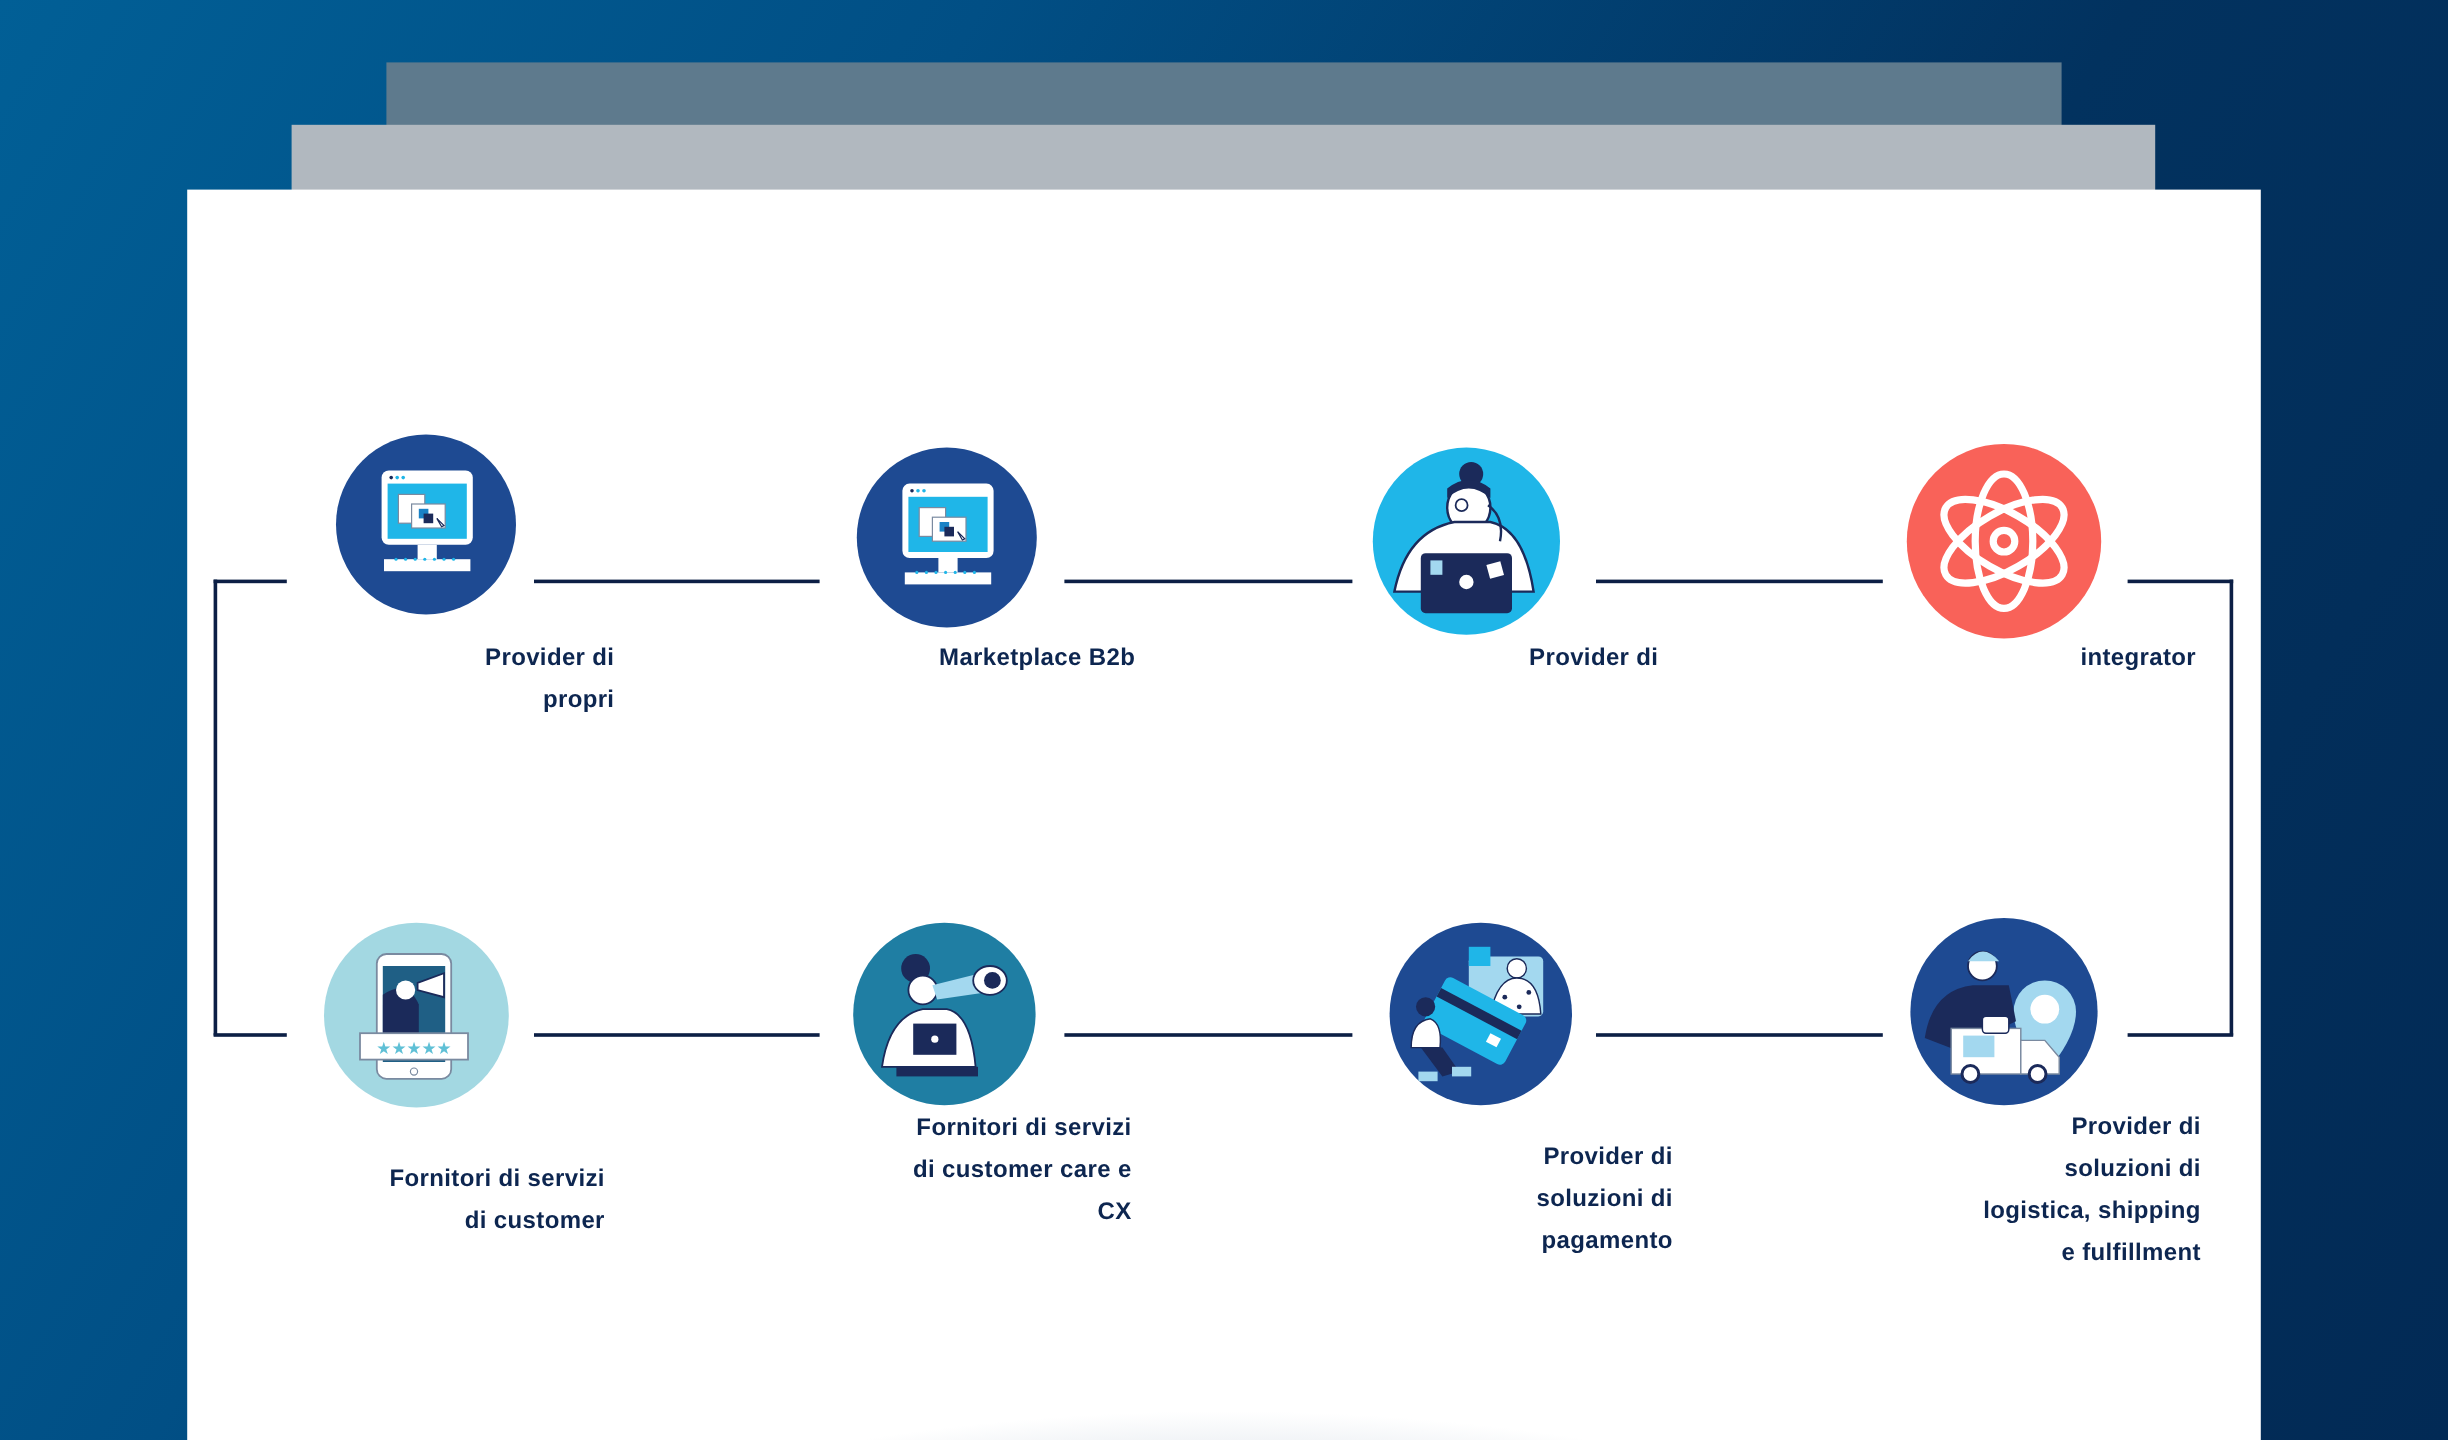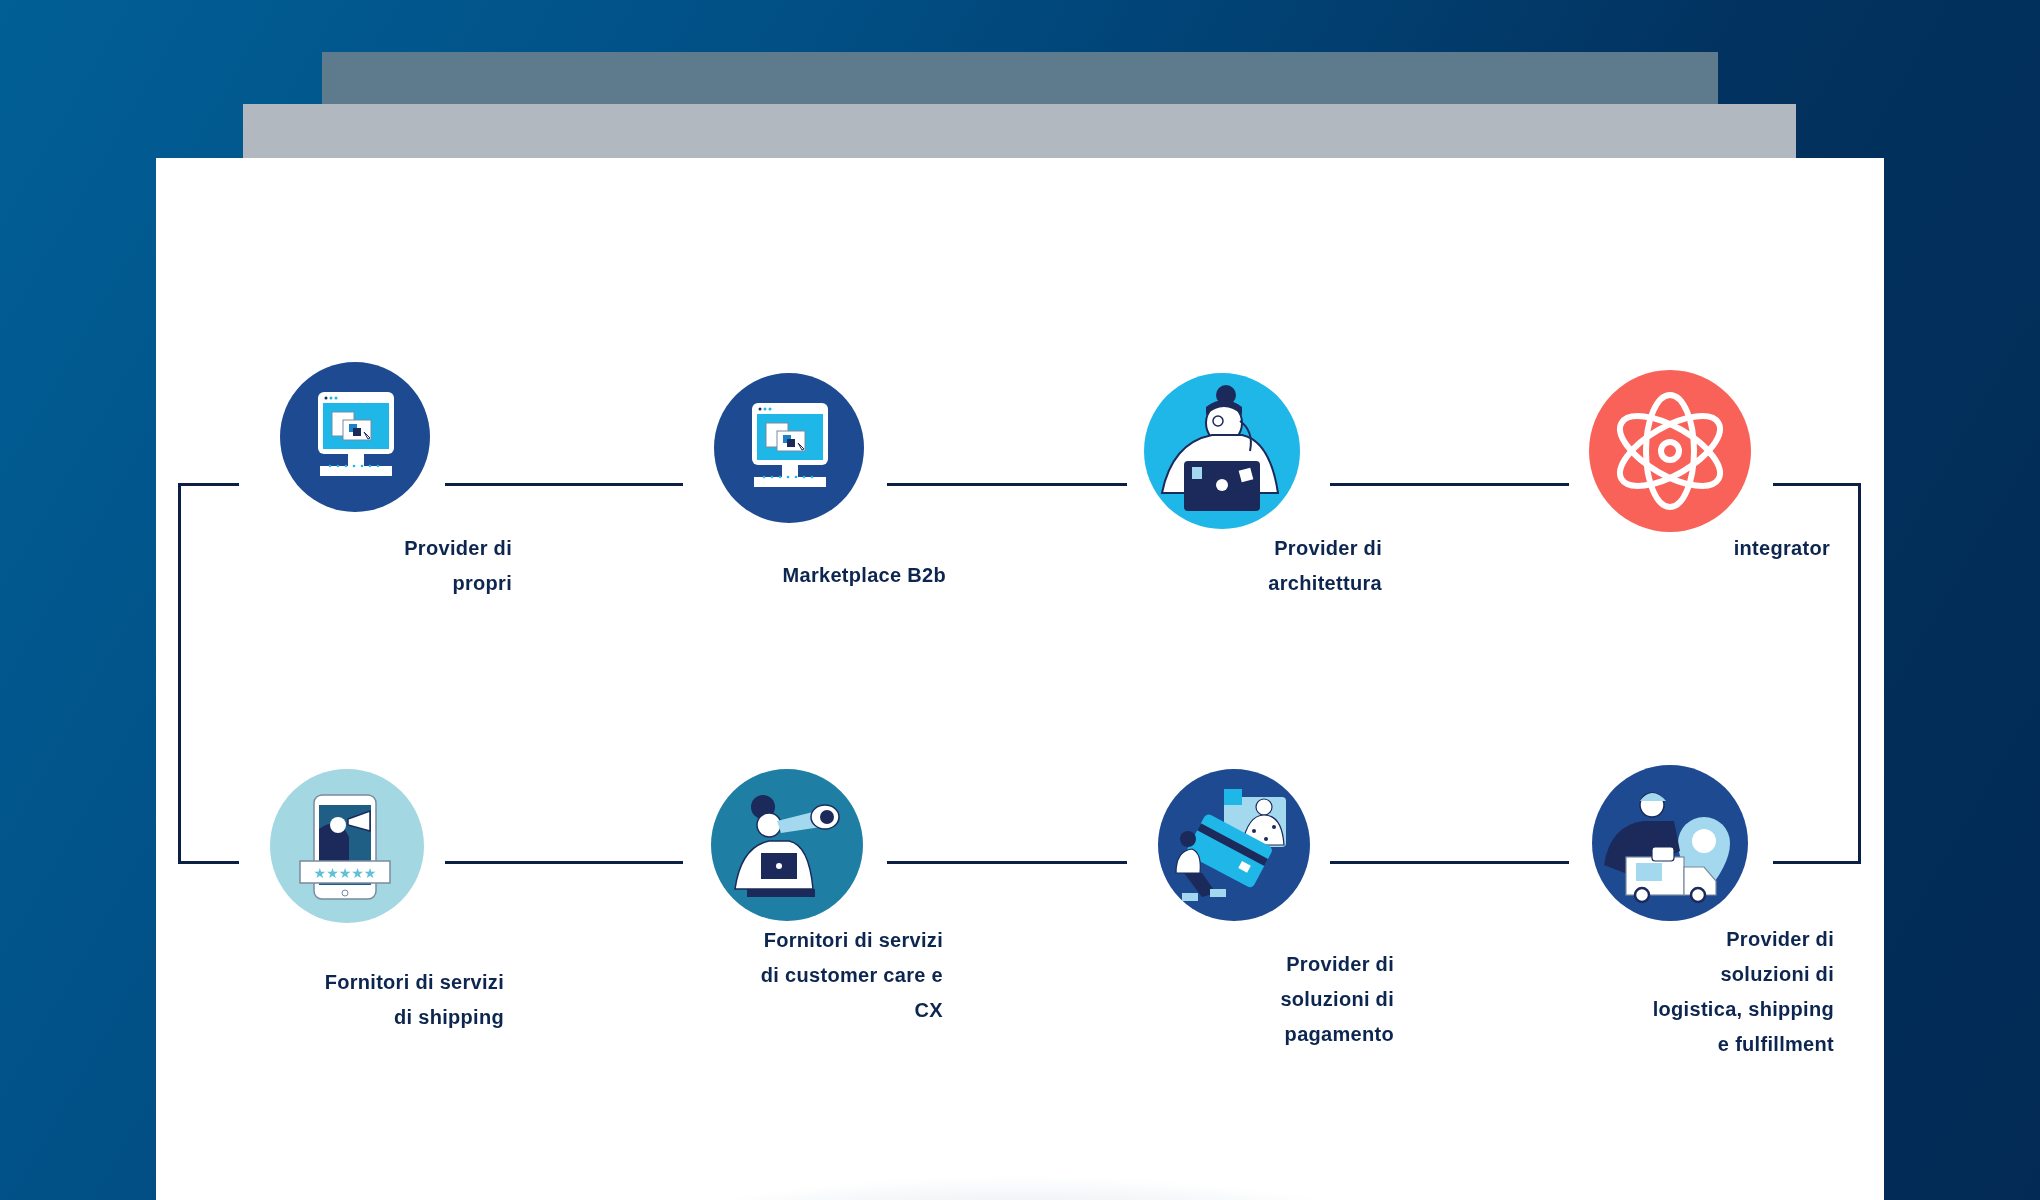--- a/index.html
+++ b/index.html
@@ -104,41 +104,40 @@
           <circle cx="50" cy="104" r="1.3"></circle>
           <circle cx="58" cy="104" r="1.3"></circle>
           <circle cx="66" cy="104" r="1.3"></circle>
           <circle cx="74" cy="104" r="1.3"></circle>
           <circle cx="82" cy="104" r="1.3"></circle>
           <circle cx="90" cy="104" r="1.3"></circle>
           <circle cx="98" cy="104" r="1.3"></circle>
         </g>
     </svg>
   </div>
-  <div class="label" style="left:470px; top:373px;margin-top:27px;">
+  <div class="label" style="left:470px; top:373px;">
     <div>Marketplace B2b</div>
   </div>
 
   <div class="circle" style="left:988px; top:215px; width:156px; height:156px; background:#1fb6e8;">
     <svg viewBox="0 0 156 156">
       <circle cx="82" cy="22" r="10" fill="#1b2a5a"></circle>
       <ellipse cx="80" cy="50" rx="18" ry="20" fill="#ffffff" stroke="#1b2a5a" stroke-width="2"></ellipse>
       <path d="M62 42 q18 -16 36 0 l0 -8 q-18 -14 -36 0 z" fill="#1b2a5a"></path>
       <circle cx="74" cy="48" r="5" fill="#ffffff" stroke="#1b2a5a" stroke-width="1.5"></circle>
       <path d="M18 120 q10 -50 50 -58 l30 0 q28 6 36 58 z" fill="#ffffff" stroke="#1b2a5a" stroke-width="2"></path>
       <path d="M96 48 q14 10 10 30" fill="none" stroke="#1b2a5a" stroke-width="2"></path>
       <rect x="40" y="88" width="76" height="50" rx="4" fill="#1b2a5a"></rect>
       <circle cx="78" cy="112" r="6" fill="#ffffff"></circle>
       <rect x="48" y="94" width="10" height="12" fill="#a3d8ef"></rect>
       <rect x="96" y="96" width="12" height="12" fill="#ffffff" transform="rotate(-15 102 102)"></rect>
     </svg>
   </div>
   <div class="label" style="left:906px; top:373px;">
     <div>Provider di</div>
-    <div>architettura</div>
   </div>
 
   <div class="circle" style="left:1433px; top:212px; width:162px; height:162px; background:#f96259;">
     <svg viewBox="0 0 162 162">
       <g fill="none" stroke="#ffffff" stroke-width="6">
         <ellipse cx="81" cy="81" rx="24" ry="56"></ellipse>
         <ellipse cx="81" cy="81" rx="24" ry="56" transform="rotate(60 81 81)"></ellipse>
         <ellipse cx="81" cy="81" rx="24" ry="56" transform="rotate(-60 81 81)"></ellipse>
         <circle cx="81" cy="81" r="9"></circle>
       </g>
@@ -157,21 +156,21 @@
       <path d="M78 50 l22 -8 l0 20 l-22 -6 z" fill="#ffffff" stroke="#1b2a5a" stroke-width="1.5"></path>
       <rect x="30" y="92" width="90" height="22" fill="#ffffff" stroke="#7a8aa0" stroke-width="1.5"></rect>
       <g fill="#5fc0d6">
           <text x="75" y="109" font-size="14" text-anchor="middle" font-family="DejaVu Sans, sans-serif">★★★★★</text>
         </g>
       <circle cx="75" cy="124" r="3" fill="none" stroke="#7a8aa0" stroke-width="1"></circle>
     </svg>
   </div>
   <div class="label" style="left:28px; top:779px;margin-top:28px;">
     <div>Fornitori di servizi</div>
-    <div>di shipping</div>
+    <div>di customer</div>
   </div>
 
   <div class="circle" style="left:555px; top:611px; width:152px; height:152px; background:#1f7ea3;">
     <svg viewBox="0 0 152 152">
       <circle cx="52" cy="38" r="12" fill="#1b2a5a"></circle>
       <circle cx="58" cy="56" r="12" fill="#ffffff" stroke="#1b2a5a" stroke-width="1.5"></circle>
       <path d="M66 52 l40 -10 l4 16 l-40 6 z" fill="#a3d8ef"></path>
       <ellipse cx="114" cy="48" rx="14" ry="12" fill="#ffffff" stroke="#1b2a5a" stroke-width="1.5"></ellipse>
       <circle cx="116" cy="48" r="7" fill="#1b2a5a"></circle>
       <path d="M24 120 q6 -42 34 -48 l20 0 q20 4 24 48 z" fill="#ffffff" stroke="#1b2a5a" stroke-width="1.5"></path>

